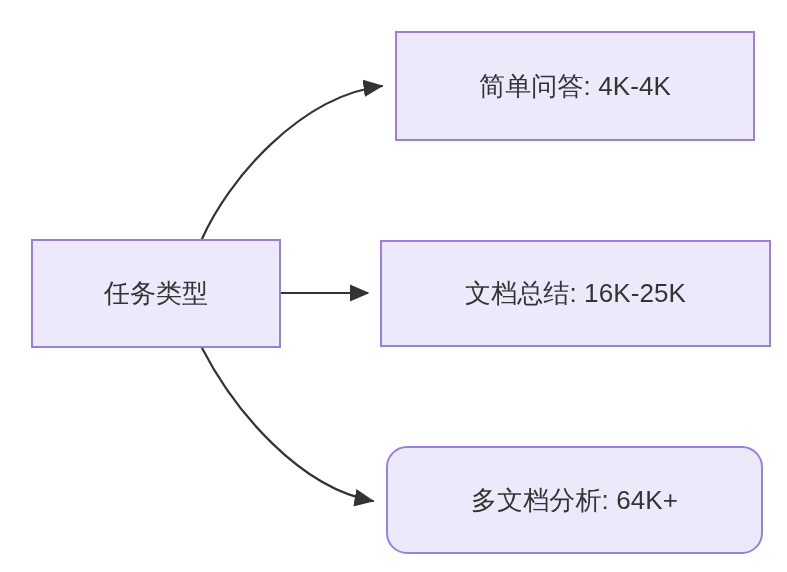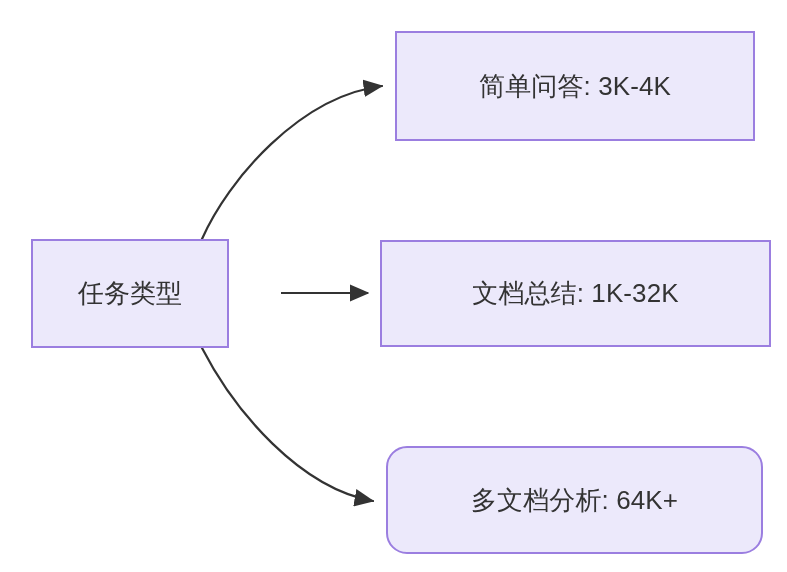--- a/index.html
+++ b/index.html
@@ -40,21 +40,21 @@
     color: #333333;
     font-size: 26px;
     line-height: 1.25;
     font-weight: 400;
     letter-spacing: 0.1px;
     white-space: nowrap;
   }
   #node-source {
     left: 31px;
     top: 239px;
-    width: 198px;
+    width: 250px;
     height: 109px;
     text-align: right;
   }
   #node-simple-qa {
     left: 395px;
     top: 31px;
     width: 360px;
     height: 110px;
   }
   #node-doc-summary {
@@ -88,24 +88,24 @@
     <path d="M 281,293 L 368,293" fill="none" stroke="#333333" stroke-width="2.2" stroke-linecap="butt" marker-end="url(#arrowhead)"></path>
 
     <path d="M 202,348 C 235,412 300,488 373,501" fill="none" stroke="#333333" stroke-width="2.2" stroke-linecap="round" marker-end="url(#arrowhead)"></path>
   </svg>
 
   <div class="node" id="node-source">
     <span class="node-label">任务类型</span>
   </div>
 
   <div class="node" id="node-simple-qa">
-    <span class="node-label">简单问答: 3K-4K</span>
+    <span class="node-label">简单问答: 4K-4K</span>
   </div>
 
   <div class="node" id="node-doc-summary">
-    <span class="node-label">文档总结: 1K-32K</span>
+    <span class="node-label">文档总结: 16K-25K</span>
   </div>
 
   <div class="node" id="node-multi-doc">
     <span class="node-label">多文档分析: 64K+</span>
   </div>
 
 </div>
 
 </body></html>

